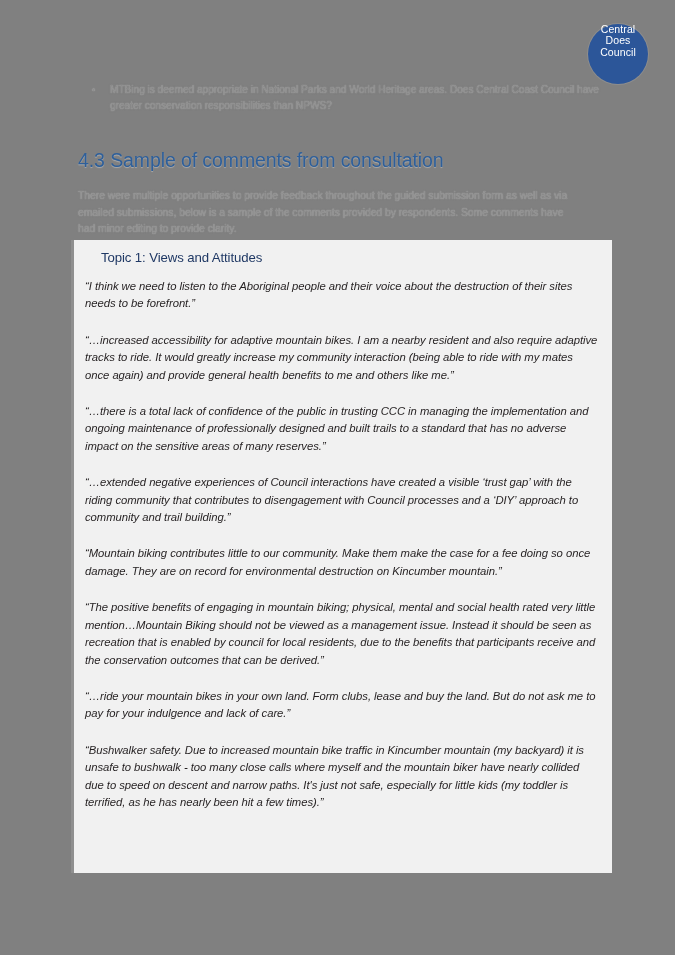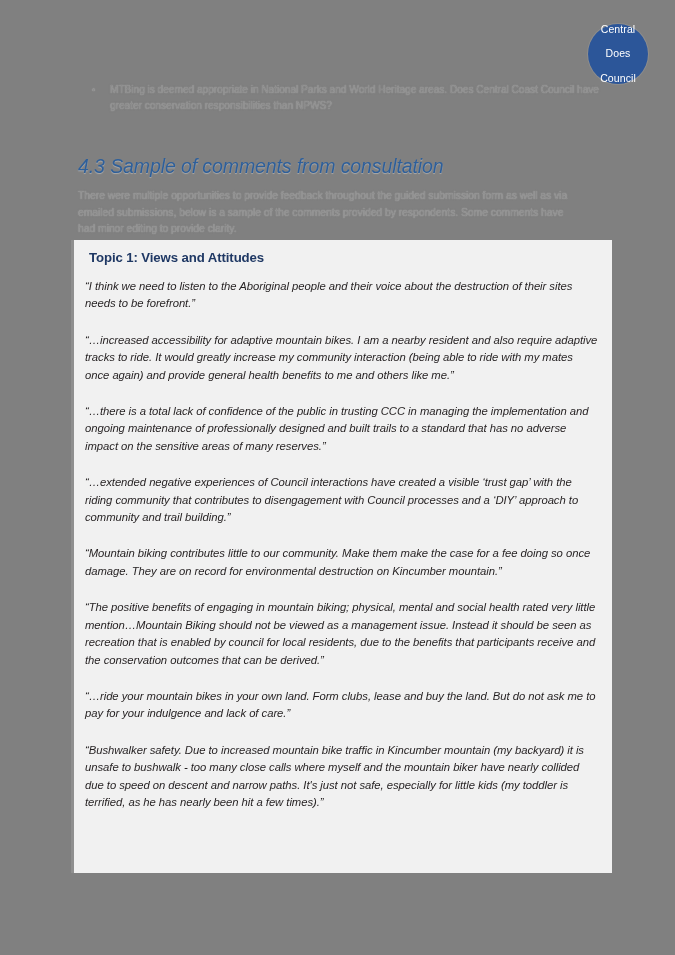--- a/index.html
+++ b/index.html
@@ -29,21 +29,21 @@
     left: 588px;
     top: 24px;
     width: 60px;
     height: 60px;
     border-radius: 50%;
     background: #2c5699;
     box-shadow: 0 0 0 1px rgba(255,255,255,0.10);
     display: flex;
     flex-direction: column;
     align-items: center;
-    justify-content: space-between;
+    justify-content: flex-start;
     line-height: 1.08;
   }
   .logo-line {
     color: #ffffff;
     font-size: 10.5px;
     letter-spacing: 0.1px;
     white-space: nowrap;
   }
 
   
@@ -74,28 +74,27 @@
     font-size: 10.2px;
     line-height: 16px;
     text-shadow: 0 0 1px rgba(255,255,255,0.5), 0 0 2px rgba(120,120,120,0.5);
     letter-spacing: -0.05px;
   }
 
   
   .section-heading {
     position: absolute;
     left: 78px;
-    top: 139px;
+    top: 133px;
     width: 520px;
     color: #2e5f9a;
     font-size: 19.5px;
     font-weight: 400;
     letter-spacing: -0.1px;
     text-shadow: 0 1px 1px rgba(255,255,255,0.35);
-    font-style: italic;
   }
 
   
   .intro {
     position: absolute;
     left: 78px;
     top: 178px;
     width: 500px;
     color: #8d8d8d;
     font-size: 10.4px;
@@ -113,22 +112,22 @@
     height: 633px;
     background: #f1f1f1;
     border-left: 3px solid #8f8f8f;
     box-sizing: border-box;
     padding: 10px 14px 0 11px;
     overflow: hidden;
   }
   .topic-title {
     color: #1f3864;
     font-size: 13.2px;
-    font-weight: bold;
-    margin: 0 0 13px 4px;
+    font-weight: normal;
+    margin: 0 0 13px 16px;
     letter-spacing: -0.1px;
   }
   .quote {
     color: #231f20;
     font-size: 11.3px;
     font-style: italic;
     line-height: 17.4px;
     margin: 0 0 19px 0;
     letter-spacing: -0.05px;
   }

